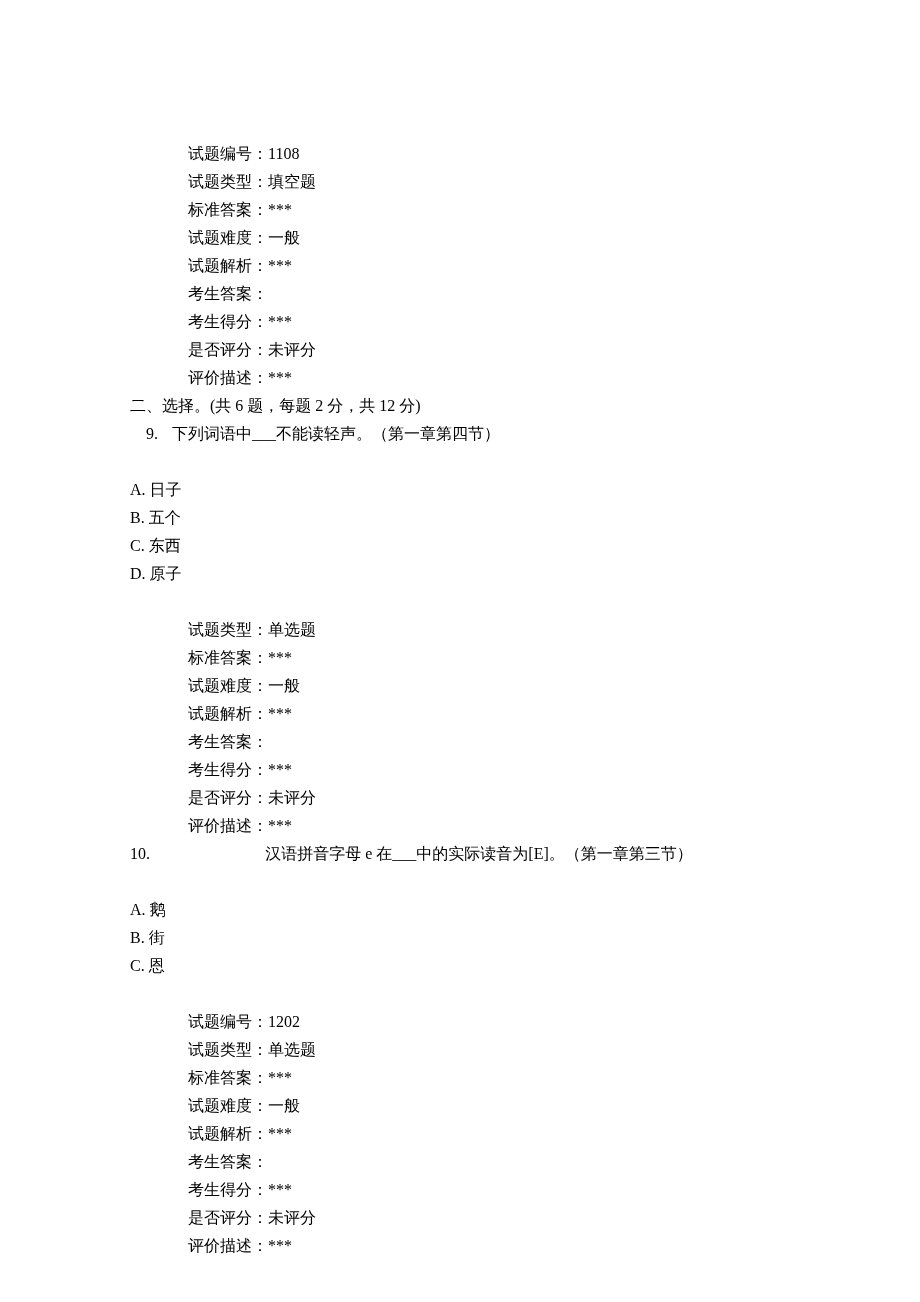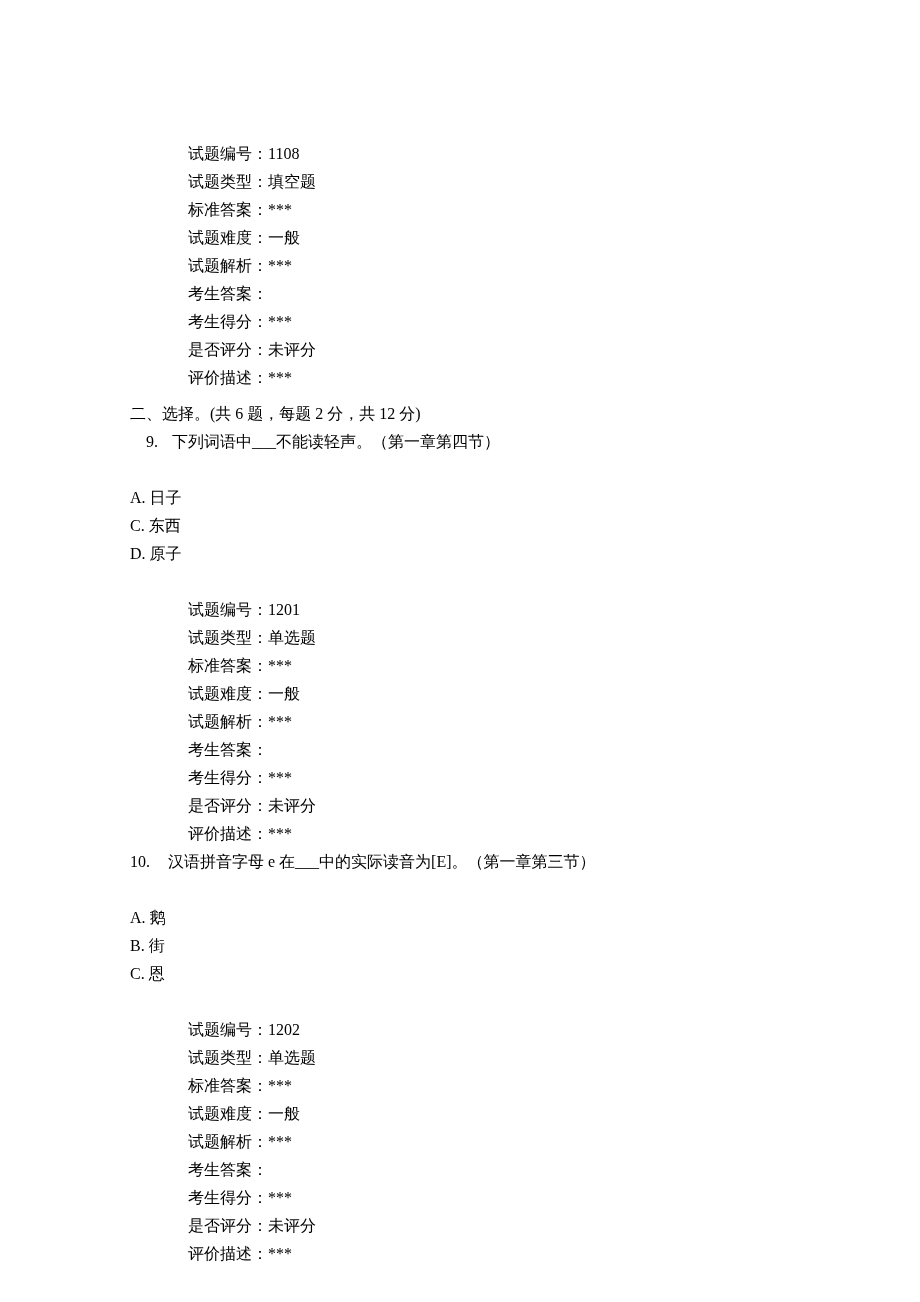--- a/index.html
+++ b/index.html
@@ -17,21 +17,21 @@
     padding: 140px 130px 60px 130px;
   }
   .meta-block {
     padding-left: 58px;
   }
   .meta-row {
     display: block;
     font-family: Liberation Serif, serif;
   }
   .section-heading {
-    margin-top: 8px;
+    margin-top: 0;
   }
   .question-row {
     display: flex;
   }
   .q-num {
     width: 28px;
     flex-shrink: 0;
     text-align: right;
     padding-right: 0;
   }
@@ -39,20 +39,21 @@
     width: 34px;
     flex-shrink: 0;
   }
   .q-text {
     flex: 1;
     padding-left: 14px;
   }
   .q-text-tight {
     flex: 1;
     padding-left: 4px;
+    text-align: center;
   }
   .options {
     padding-left: 0;
   }
   .option-row {
     display: block;
   }
   .empty-line {
     height: 1.75em;
   }
@@ -78,28 +79,28 @@
 
   <div class="question-row">
     <span class="q-num">9.</span>
     <span class="q-text">下列词语中___不能读轻声。（第一章第四节）</span>
   </div>
 
   <div class="empty-line"></div>
 
   <div class="options">
     <div class="option-row">A.  日子</div>
+    <div class="option-row">B.  五个</div>
     <div class="option-row">C.  东西</div>
     <div class="option-row">D.  原子</div>
   </div>
 
   <div class="empty-line"></div>
 
   <div class="meta-block">
-    <div class="meta-row"><span>试题编号：</span><span>1201</span></div>
     <div class="meta-row"><span>试题类型：</span><span>单选题</span></div>
     <div class="meta-row"><span>标准答案：</span><span>***</span></div>
     <div class="meta-row"><span>试题难度：</span><span>一般</span></div>
     <div class="meta-row"><span>试题解析：</span><span>***</span></div>
     <div class="meta-row"><span>考生答案：</span><span></span></div>
     <div class="meta-row"><span>考生得分：</span><span>***</span></div>
     <div class="meta-row"><span>是否评分：</span><span>未评分</span></div>
     <div class="meta-row"><span>评价描述：</span><span>***</span></div>
   </div>
 

